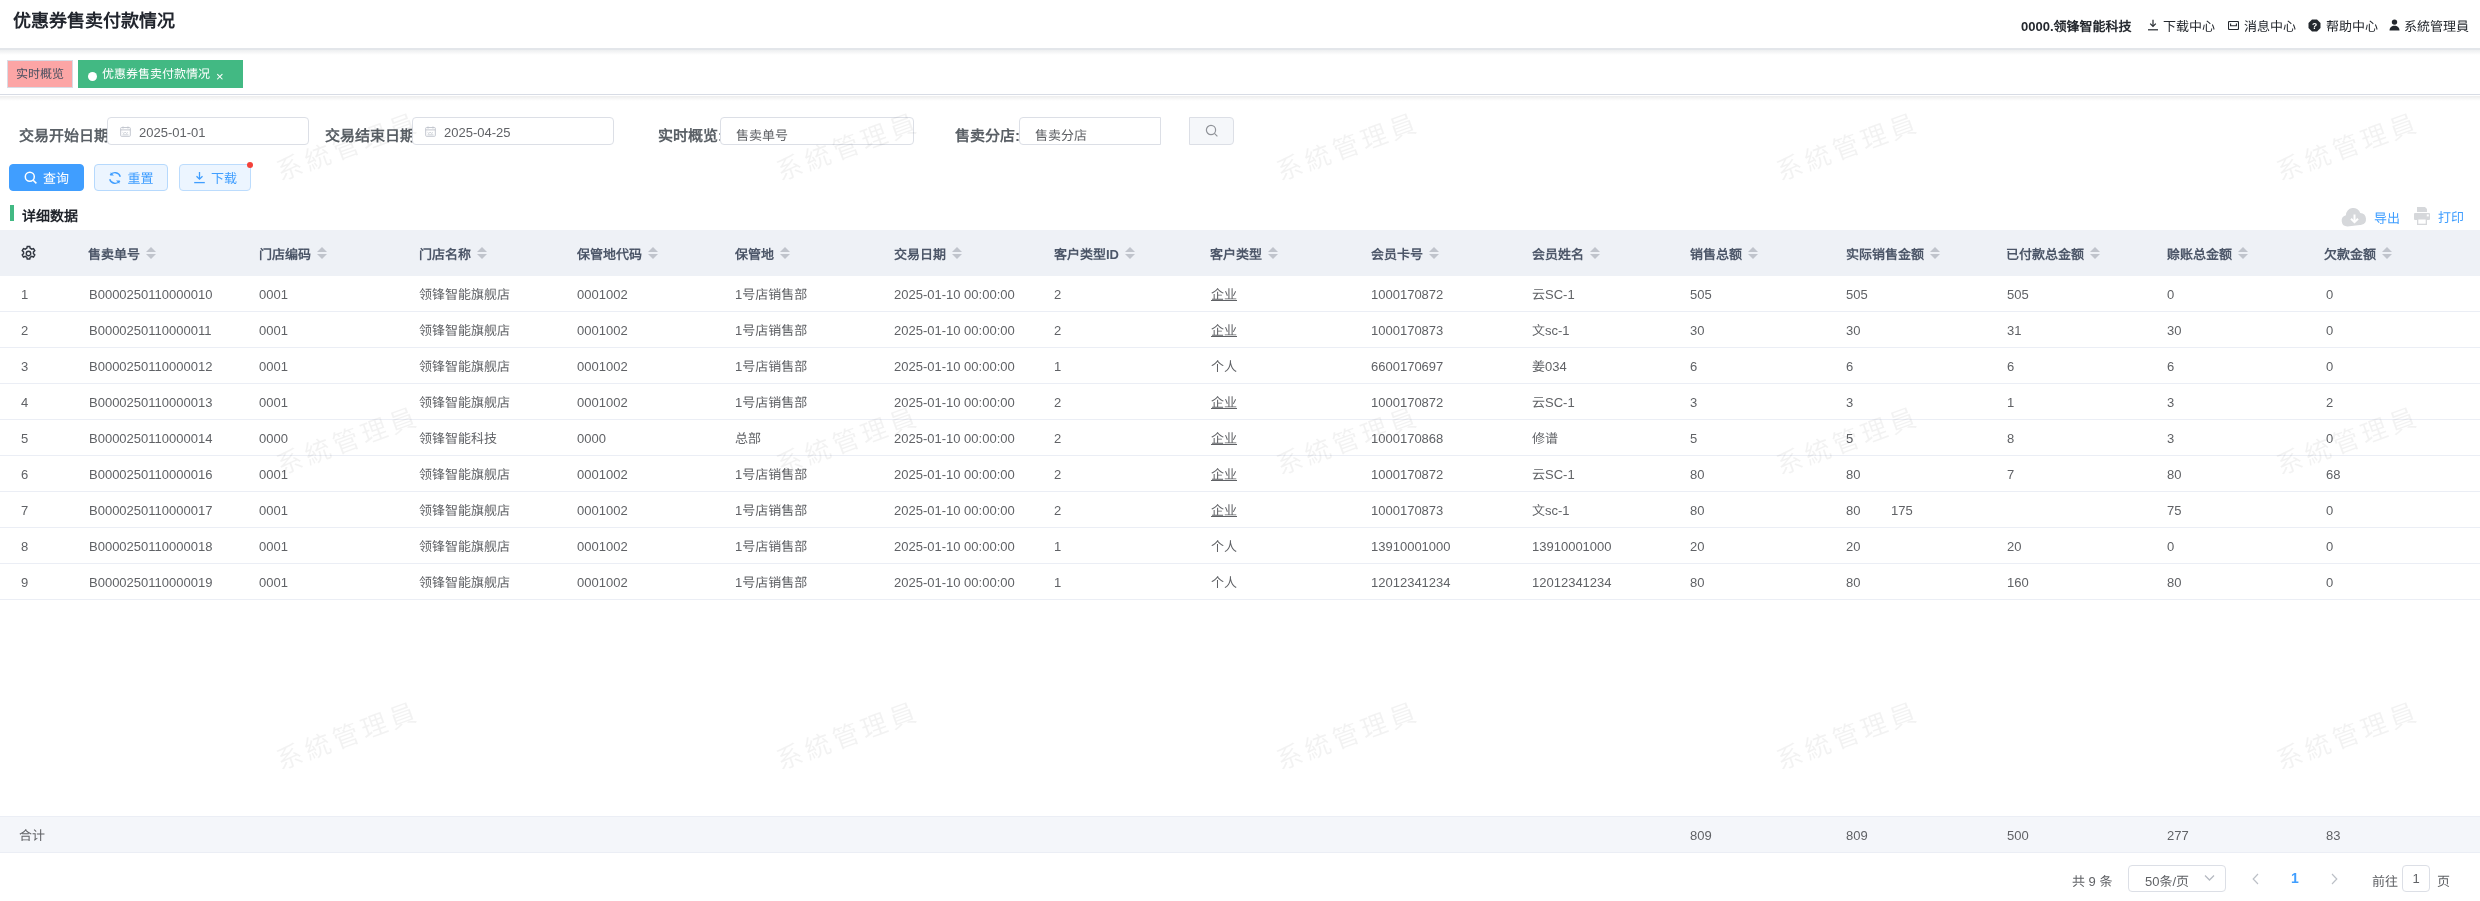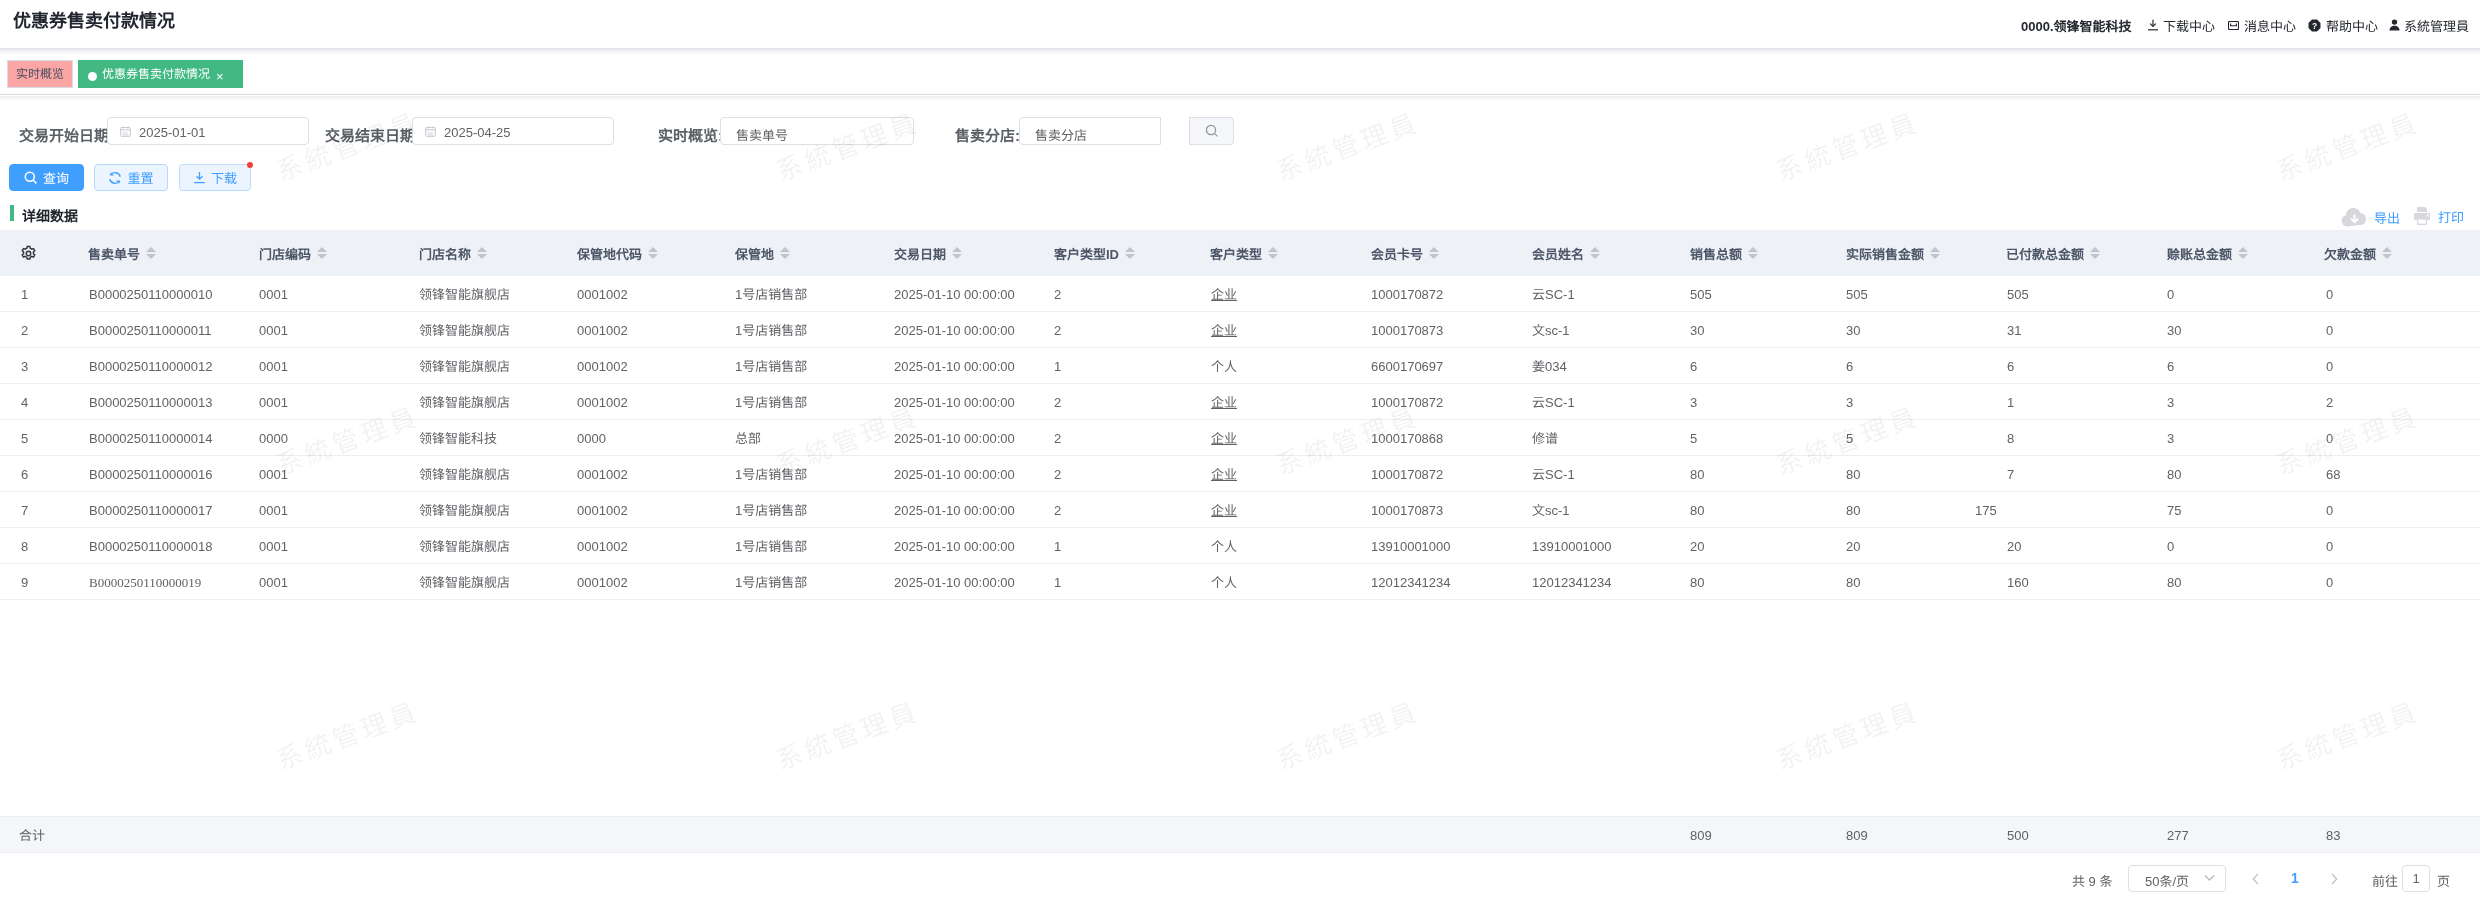--- a/index.html
+++ b/index.html
@@ -346,21 +346,21 @@
       <span class="td" style="left:419px;">领锋智能旗舰店</span>
       <span class="td" style="left:577px;">0001002</span>
       <span class="td" style="left:735px;">1号店销售部</span>
       <span class="td" style="left:894px;">2025-01-10 00:00:00</span>
       <span class="td" style="left:1054px;">2</span>
       <span class="td u" style="left:1211px;">企业</span>
       <span class="td" style="left:1371px;">1000170873</span>
       <span class="td" style="left:1532px;">文sc-1</span>
       <span class="td" style="left:1690px;">80</span>
       <span class="td" style="left:1846px;">80</span>
-      <span class="td" style="left:1975px;">175</span>
+      <span class="td" style="left:1891px;">175</span>
       <span class="td" style="left:2167px;">75</span>
       <span class="td" style="left:2326px;">0</span>
     </div>
 <div class="abs trow" style="top:528px;">
       <span class="td" style="left:21px;">8</span>
       <span class="td" style="left:89px;">B0000250110000018</span>
       <span class="td" style="left:259px;">0001</span>
       <span class="td" style="left:419px;">领锋智能旗舰店</span>
       <span class="td" style="left:577px;">0001002</span>
       <span class="td" style="left:735px;">1号店销售部</span>
@@ -370,21 +370,21 @@
       <span class="td" style="left:1371px;">13910001000</span>
       <span class="td" style="left:1532px;">13910001000</span>
       <span class="td" style="left:1690px;">20</span>
       <span class="td" style="left:1846px;">20</span>
       <span class="td" style="left:2007px;">20</span>
       <span class="td" style="left:2167px;">0</span>
       <span class="td" style="left:2326px;">0</span>
     </div>
 <div class="abs trow" style="top:564px;">
       <span class="td" style="left:21px;">9</span>
-      <span class="td" style="left:89px;font-family:Liberation Serif, serif;">B0000250110000019</span>
+      <span class="td" style="left:89px;">B0000250110000019</span>
       <span class="td" style="left:259px;">0001</span>
       <span class="td" style="left:419px;">领锋智能旗舰店</span>
       <span class="td" style="left:577px;">0001002</span>
       <span class="td" style="left:735px;">1号店销售部</span>
       <span class="td" style="left:894px;">2025-01-10 00:00:00</span>
       <span class="td" style="left:1054px;">1</span>
       <span class="td" style="left:1211px;">个人</span>
       <span class="td" style="left:1371px;">12012341234</span>
       <span class="td" style="left:1532px;">12012341234</span>
       <span class="td" style="left:1690px;">80</span>

